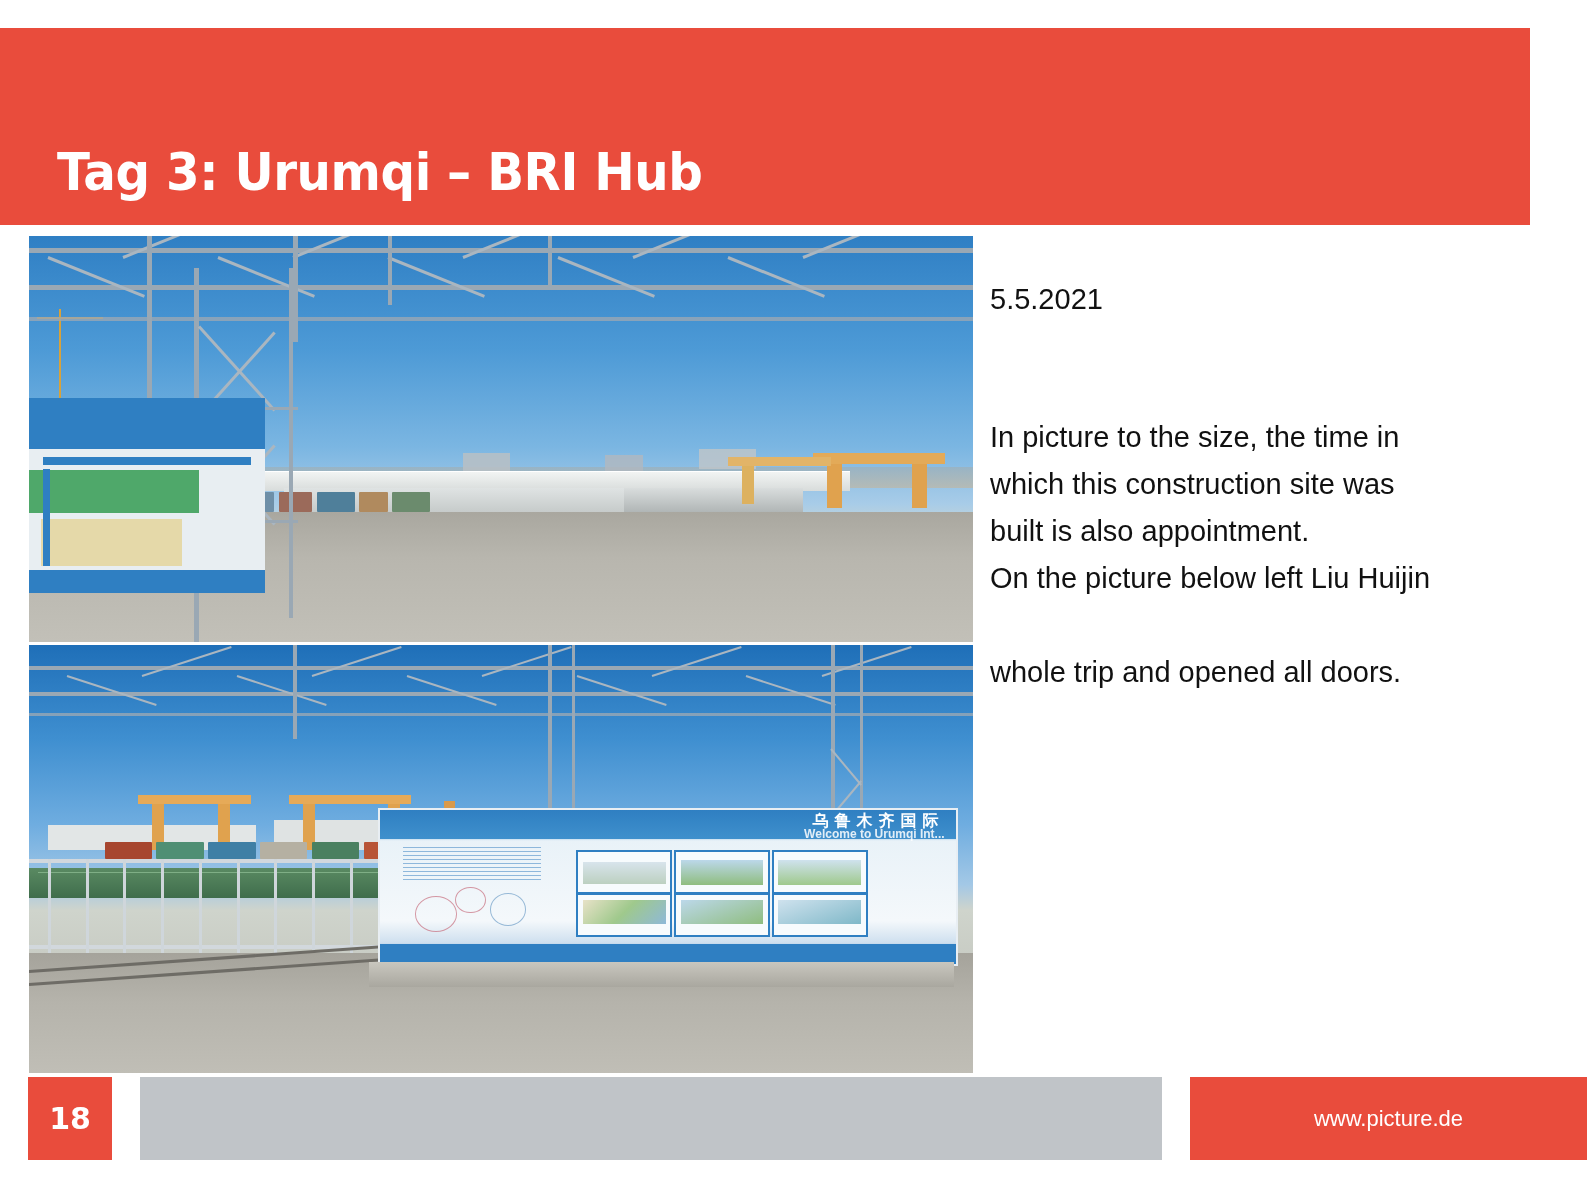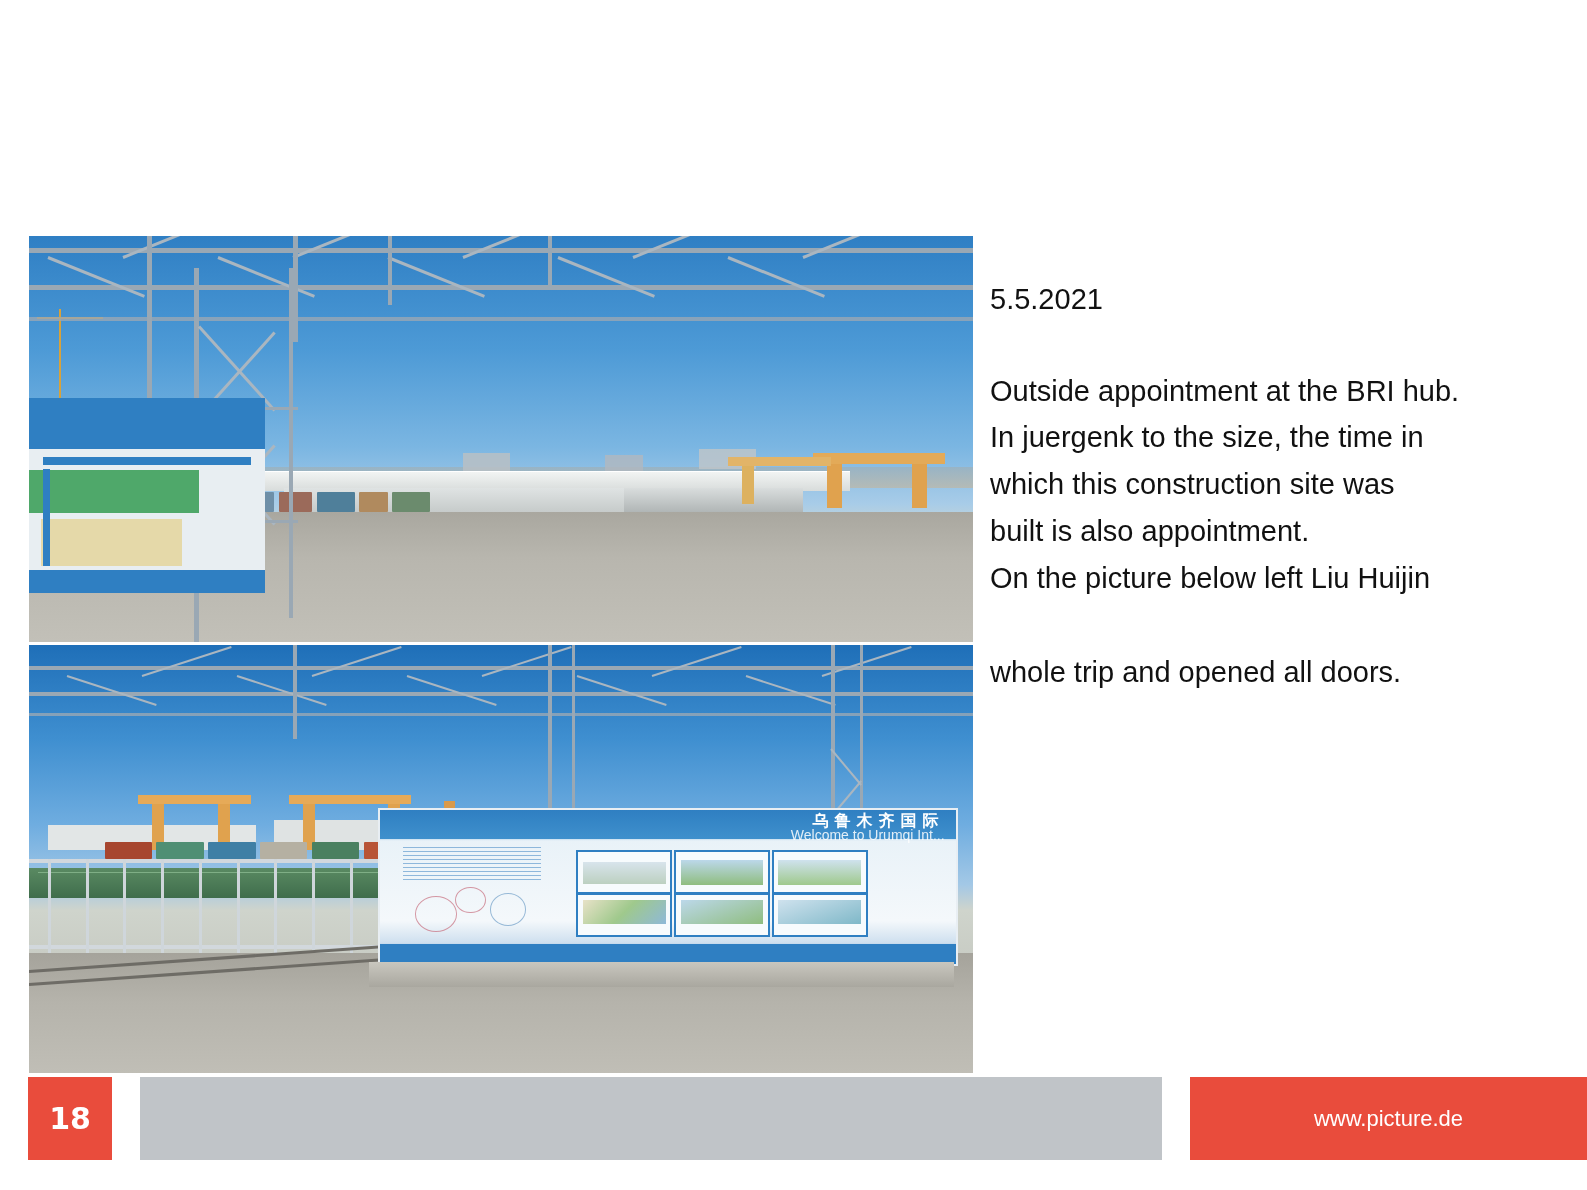--- a/index.html
+++ b/index.html
@@ -74,20 +74,23 @@
             background:#c0c4c8;}
   .url-box{position:absolute;left:1190px;top:1077px;width:397px;height:83px;
            background:#e94c3c;display:flex;align-items:center;justify-content:center;}
   .url-text{font-size:22px;color:#ffffff;}
 </style>
 </head>
 <body>
 
 <div class="slide">
 
+  <div class="title-banner">
+    <div class="title-text">Tag 3: Urumqi – BRI Hub</div>
+  </div>
 
   <div class="photo photo-top">
     <div class="sky"></div>
 
     <div style="position:absolute;left:0;top:57%;width:100%;height:5%;background:linear-gradient(180deg,#9ab2c0,#b9b9ae);opacity:.85"></div>
     <div style="position:absolute;left:46%;top:53.5%;width:5%;height:4.5%;background:#b9bfc4;opacity:.85"></div>
     <div style="position:absolute;left:61%;top:54%;width:4%;height:4%;background:#b2b8be;opacity:.8"></div>
     <div style="position:absolute;left:71%;top:52.5%;width:6%;height:5%;background:#c0c5c8;opacity:.8"></div>
 
     <div style="position:absolute;left:3.2%;top:18%;width:2px;height:22%;background:#d8a23a"></div>
@@ -321,21 +324,21 @@
       <div class="rail-post" style="left:50%;top:50%;height:24%"></div>
     </div>
 
     <div class="ground2"></div>
     <div style="position:absolute;left:0;top:76%;width:60%;height:3px;background:#6e6c66;transform:rotate(-4deg);transform-origin:left center"></div>
     <div style="position:absolute;left:0;top:79%;width:60%;height:3px;background:#6e6c66;transform:rotate(-4deg);transform-origin:left center"></div>
 
     <div class="billboard" style="left:37%;top:38%;width:61%;height:36%;">
       <div style="position:absolute;left:0;top:0;width:100%;height:19%;background:linear-gradient(180deg,#2f7fc2,#3f90cc)"></div>
       <div class="bb-title" style="right:2%;top:1%;font-size:16px;letter-spacing:6px;">乌鲁木齐国际</div>
-      <div class="bb-title" style="right:2%;top:11.5%;font-size:14px;font-weight:normal;opacity:.85">Welcome to Urumqi Int...</div>
+      <div class="bb-title" style="right:2%;top:11.5%;font-size:12px;font-weight:bold;opacity:.85">Welcome to Urumqi Int...</div>
 
       <div style="position:absolute;left:4%;top:24%;width:24%;height:22%;background:repeating-linear-gradient(180deg,#4f8fc8 0,#4f8fc8 1px,transparent 1px,transparent 4px);opacity:.6"></div>
 
       <div style="position:absolute;left:6%;top:56%;width:7%;height:22%;border:1px solid #c86f7f;border-radius:50%;opacity:.7"></div>
       <div style="position:absolute;left:13%;top:50%;width:5%;height:16%;border:1px solid #c86f7f;border-radius:50%;opacity:.7"></div>
       <div style="position:absolute;left:19%;top:54%;width:6%;height:20%;border:1px solid #6f9ec8;border-radius:50%;opacity:.7"></div>
 
       <div class="bb-panel" style="left:34%;top:26%;width:16%;height:26%;">
         <div style="position:absolute;left:5%;top:25%;width:90%;height:55%;background:linear-gradient(180deg,#d8e4ec,#bcd0c0)"></div>
       </div>
@@ -393,22 +396,22 @@
       <div style="position:absolute;left:40.5%;top:33.8%;width:3.7%;height:1.5%;background:#3a2f2a;border-radius:2px"></div>
       <div class="torso" style="left:36.8%;top:38%;width:11%;height:35%;background:#232838"></div>
       <div style="position:absolute;left:41.3%;top:38.5%;width:2.4%;height:9%;background:#eef2f5"></div>
       <div class="legs" style="left:38.5%;top:72%;width:8%;height:28%;background:#1b2030"></div>
     </div>
   </div>
 
   <div class="text-col">
     <div class="date-line">5.5.2021</div>
     <div class="body-par">
-      <span>Outside appointment at the BRI hub.</span><br>
-      <span>In juergenk to the size, the time in</span><br>
+      <br>
+      <span>In picture to the size, the time in</span><br>
       <span>which this construction site was</span><br>
       <span>built is also appointment.</span><br>
       <span>On the picture below left Liu Huijin</span><br>
       <br>
       <span>whole trip and opened all doors.</span>
     </div>
   </div>
 
   <div class="pagenum-box">
     <div class="pagenum">18</div>

